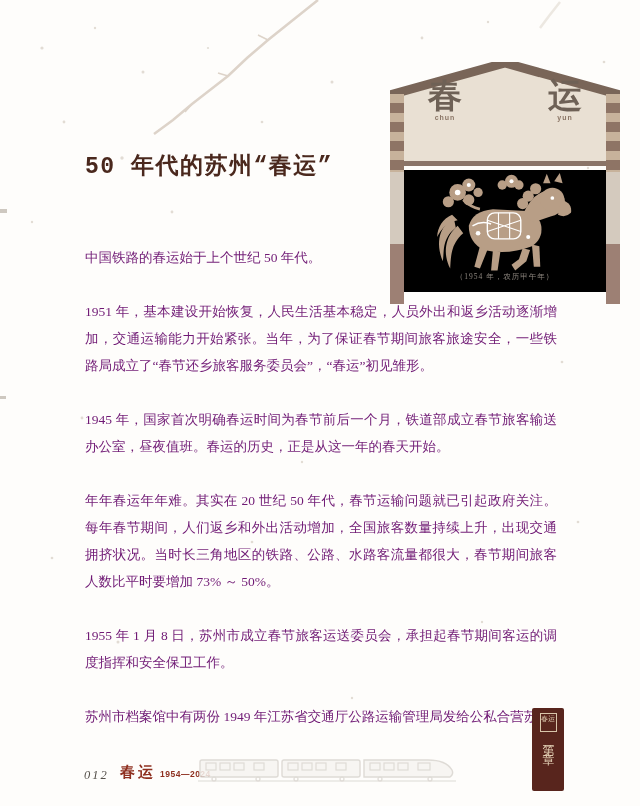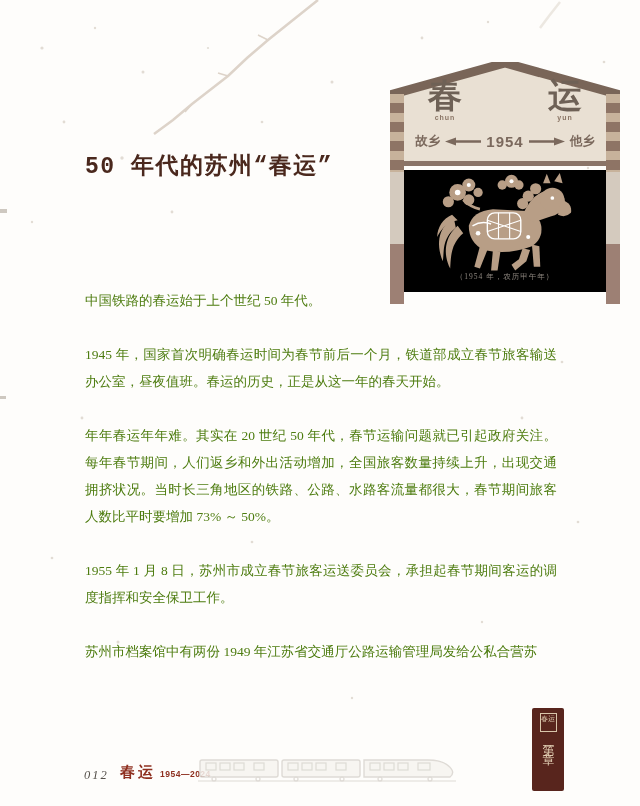--- a/index.html
+++ b/index.html
@@ -16,23 +16,22 @@
   .title{
     position:absolute;left:85px;top:150px;
     font-family:Liberation Mono, monospace;
     font-size:23px;font-weight:700;color:#4a281d;
     letter-spacing:1.5px;margin:0;
   }
 
   
   .body-text{
     position:absolute;left:85px;top:244px;width:472px;
-    font-size:13.5px;line-height:27px;color:#4d7c0f;
+    font-size:13.5px;line-height:27px;color:#701a75;
     text-align:justify;
-    margin-top:43px;
   }
   .body-text p{margin:0 0 27px 0;}
 
   
   .gate{position:absolute;left:390px;top:62px;width:230px;height:245px;}
   .gate-sign-svg{position:absolute;left:0;top:0;}
   .sign-chars{
     position:absolute;top:16px;left:38px;right:38px;
     display:flex;justify-content:space-between;
   }
@@ -151,20 +150,21 @@
         <circle cx="602" cy="262" r="1.3"></circle>
     </g>
     <rect x="0" y="209" width="7" height="4" fill="#b9b1a6" opacity="0.7"></rect>
     <rect x="0" y="396" width="6" height="3" fill="#b9b1a6" opacity="0.7"></rect>
   </svg>
 
   <h1 class="title">50 年代的苏州“春运”</h1>
 
   <div class="body-text">
     <p>中国铁路的春运始于上个世纪 50 年代。</p>
+    <p>1951 年，基本建设开始恢复，人民生活基本稳定，人员外出和返乡活动逐渐增加，交通运输能力开始紧张。当年，为了保证春节期间旅客旅途安全，一些铁路局成立了“春节还乡旅客服务委员会”，“春运”初见雏形。</p>
     <p>1945 年，国家首次明确春运时间为春节前后一个月，铁道部成立春节旅客输送办公室，昼夜值班。春运的历史，正是从这一年的春天开始。</p>
     <p>年年春运年年难。其实在 20 世纪 50 年代，春节运输问题就已引起政府关注。每年春节期间，人们返乡和外出活动增加，全国旅客数量持续上升，出现交通拥挤状况。当时长三角地区的铁路、公路、水路客流量都很大，春节期间旅客人数比平时要增加 73% ～ 50%。</p>
     <p>1955 年 1 月 8 日，苏州市成立春节旅客运送委员会，承担起春节期间客运的调度指挥和安全保卫工作。</p>
     <p>苏州市档案馆中有两份 1949 年江苏省交通厅公路运输管理局发给公私合营苏</p>
   </div>
 
   <div class="gate">
     <svg class="gate-sign-svg" width="230" height="108">
       <polygon points="6,32 115,3 224,32 224,104 6,104" fill="#e9e0d3"></polygon>
       <polyline points="-4,34 115,1 234,34" stroke="#796558" stroke-width="9" fill="none"></polyline>
@@ -172,33 +172,20 @@
     </svg>
     <div class="sign-chars">
       <div class="sign-char-col">
         <span class="sign-char">春</span>
         <span class="sign-pinyin">chun</span>
       </div>
       <div class="sign-char-col">
         <span class="sign-char">运</span>
         <span class="sign-pinyin">yun</span>
       </div>
-    </div>
-    <div class="sign-route">
-      <span>故乡</span>
-      <svg width="36" height="9">
-        <line x1="10" y1="4.5" x2="36" y2="4.5" stroke="#7b695d" stroke-width="2.5"></line>
-        <polygon points="0,4.5 11,0.5 11,8.5" fill="#7b695d"></polygon>
-      </svg>
-      <span class="sign-year">1954</span>
-      <svg width="36" height="9">
-        <line x1="0" y1="4.5" x2="26" y2="4.5" stroke="#7b695d" stroke-width="2.5"></line>
-        <polygon points="36,4.5 25,0.5 25,8.5" fill="#7b695d"></polygon>
-      </svg>
-      <span>他乡</span>
     </div>
     <div class="pillar left"></div>
     <div class="pillar right"></div>
     <div class="gate-panel">
       <svg class="horse-svg" width="170" height="104" viewBox="0 0 170 112">
         <g fill="#b89e86">
 
           <path d="M30,50 C14,58 10,76 18,96 C20,88 16,72 32,60 Z"></path>
           <path d="M34,58 C20,70 18,88 26,104 C27,92 26,78 40,66 Z"></path>
           <path d="M28,46 C18,50 12,60 12,70 C16,62 22,54 34,52 Z"></path>

